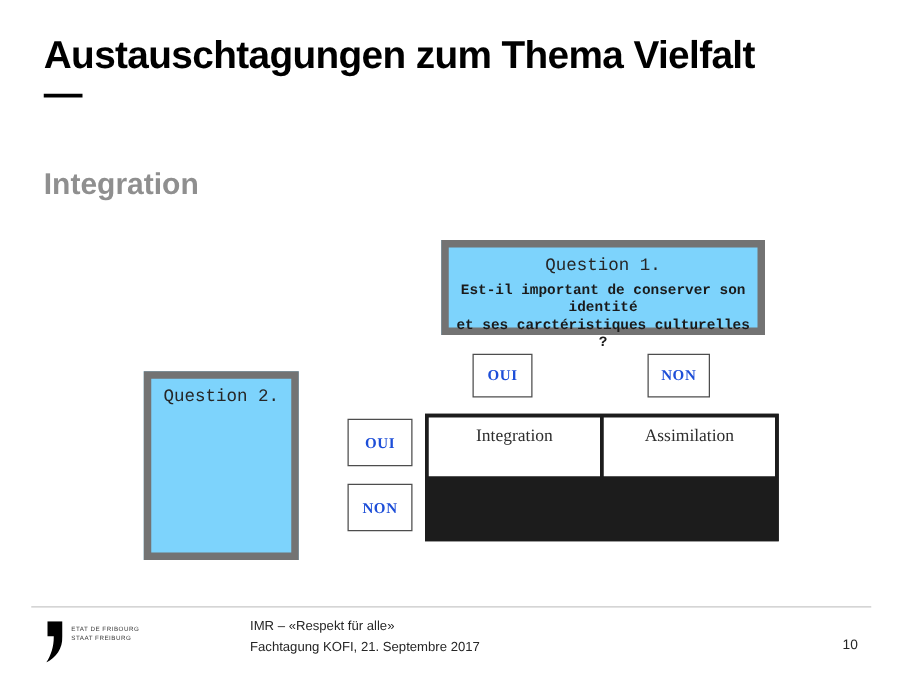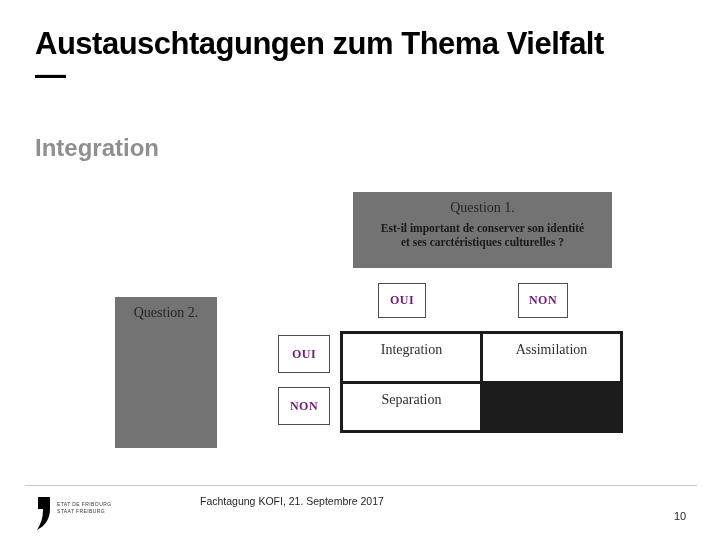--- a/index.html
+++ b/index.html
@@ -16,30 +16,30 @@
   .title-dash {
     position:absolute; left:35px; top:60px;
     font-size:31px; font-weight:bold; color:#000000; line-height:30px;
   }
   .subtitle {
     position:absolute; left:35px; top:134px;
     font-size:24px; font-weight:bold; color:#8f8f8f;
   }
   
   .diagram { position:absolute; inset:0; font-family:"Liberation Serif", serif; color:#1f1f1f; }
-  .dbox { position:absolute; background:#737373; border:1px solid #737373; box-sizing:border-box; text-align:center; }
+  .dbox { position:absolute; background:#7dd3fc; border:6px solid #737373; box-sizing:border-box; text-align:center;font-family:Liberation Mono, monospace; }
   .q1-box { left:353px; top:192px; width:259px; height:76px; }
-  .q2-box { left:115px; top:297px; width:102px; height:151px; }
+  .q2-box { left:115px; top:297px; width:124px; height:151px; }
   .q-heading { font-size:14px; margin-top:7px; color:#262626; }
   .q-body { font-size:11.5px; font-weight:bold; margin-top:5px; line-height:14px; color:#1a1a1a; }
   .q2-box .q-body { line-height:15px; margin-top:8px; }
   .ans-box {
     position:absolute; background:#ffffff; border:1px solid #4d4d4d; box-sizing:border-box;
     display:flex; align-items:center; justify-content:center;
-    font-size:12px; font-weight:bold; letter-spacing:0.5px; color:#701a75;
+    font-size:12px; font-weight:bold; letter-spacing:0.5px; color:#1d4ed8;
   }
   .q1-oui { left:378px; top:283px; width:48px; height:35px; }
   .q1-non { left:518px; top:283px; width:50px; height:35px; }
   .q2-oui { left:278px; top:335px; width:52px; height:38px; }
   .q2-non { left:278px; top:387px; width:52px; height:38px; }
   .matrix {
     position:absolute; left:340px; top:331px; width:283px; height:102px; box-sizing:border-box;
     background:#1c1c1c; border:3px solid #1c1c1c;
     display:grid; grid-template-columns:1fr 1fr; grid-template-rows:1fr 1fr; gap:3px;
   }
@@ -86,38 +86,38 @@
     <div class="dbox q2-box">
       <div class="q-heading">Question 2.</div>
     </div>
 
     <div class="ans-box q2-oui">OUI</div>
     <div class="ans-box q2-non">NON</div>
 
     <div class="matrix">
       <div class="mcell">Integration</div>
       <div class="mcell">Assimilation</div>
-      <div class="mcell">Separation</div>
     </div>
 
   </div>
 
   <div class="footer-rule"></div>
 
   <div class="logo">
     <span>
       <svg viewBox="0 0 14 33" xmlns="http://www.w3.org/2000/svg">
         <path d="M2 0 H14 V12 C14 22 9 29 1 33 C5 27 7 20 7 13 L7 12 H2 Z" fill="#000000"></path>
       </svg>
     </span>
   </div>
   <div class="logo-text">
     <div>ETAT DE FRIBOURG</div>
     <div>STAAT FREIBURG</div>
   </div>
 
   <div class="footer-credit">
+    <div>IMR – «Respekt für alle»</div>
     <div>Fachtagung KOFI, 21. Septembre 2017</div>
   </div>
 
   <div class="page-number">10</div>
 
 </div>
 
 </body></html>

